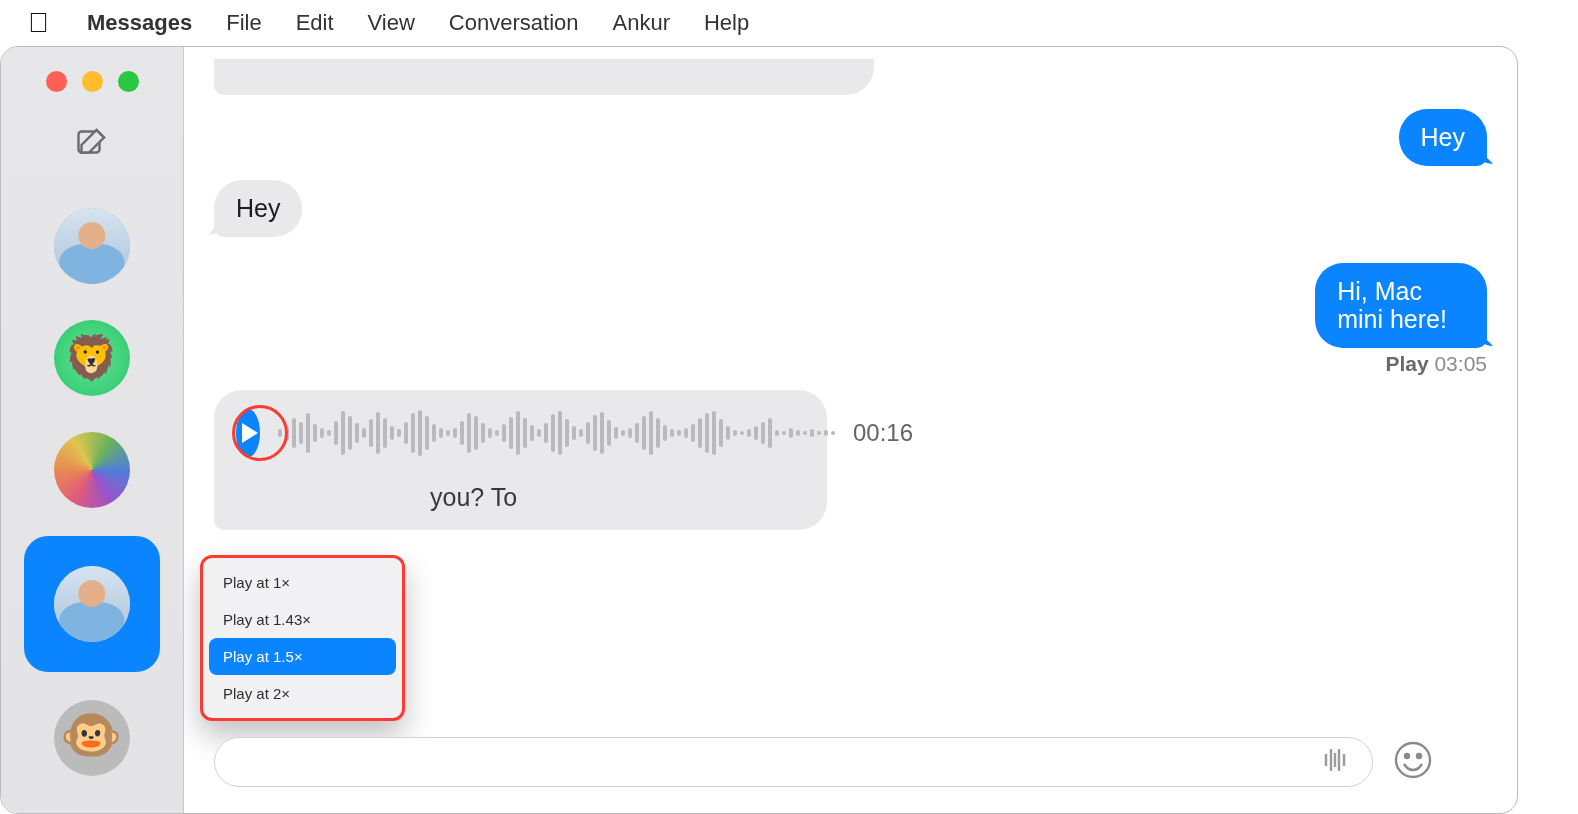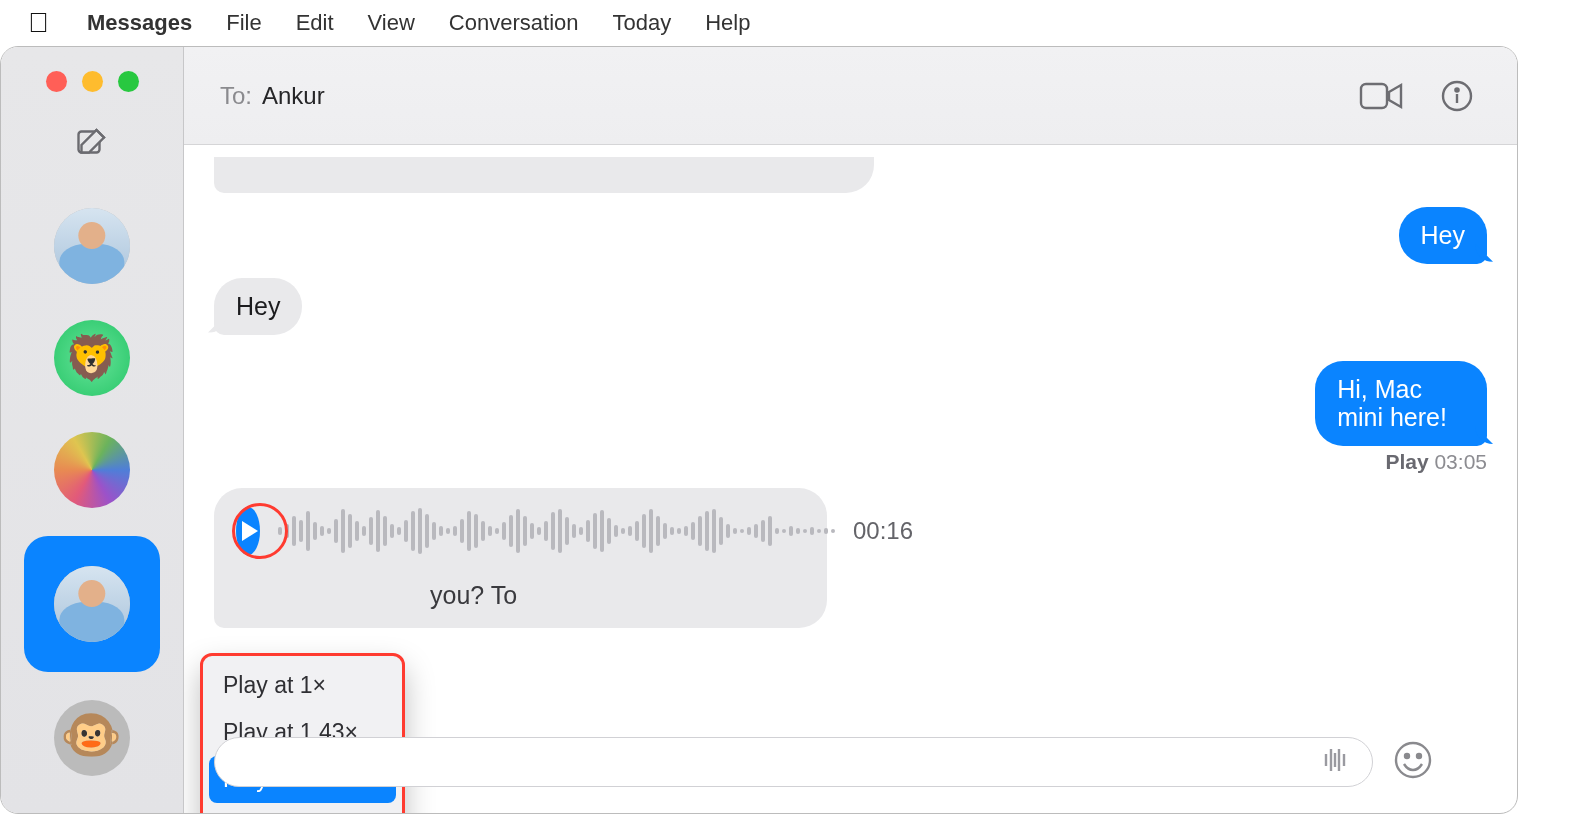--- a/index.html
+++ b/index.html
@@ -73,39 +73,39 @@
   .wave { flex:1; height:50px; display:flex; align-items:center; gap:3px;}
   .wave span{ width:4px; background:#b9b9be; border-radius:2px;}
   .dur { font-size:24px; color:#646469;}
   .transcript { position:absolute; left:216px; bottom:18px; font-size:25px; color:#3a3a3e;}
   
   .ctx {
     position:absolute; left:16px; top:508px; width:205px;
     background:#f1f1f3; border-radius:12px; box-shadow:0 14px 30px rgba(0,0,0,.25);
     border:3px solid #ff3b30; padding:6px;
   }
-  .ctx-item { padding:10px 14px; font-size:23px; color:#2f2f33; border-radius:8px; text-align:left;}
+  .ctx-item { padding:10px 14px; font-size:15px; color:#2f2f33; border-radius:8px; text-align:left;}
   .ctx-item.hover { background:#0a84ff; color:#fff;}
   
   .compose-row { position:absolute; left:30px; right:80px; bottom:26px; display:flex; align-items:center; gap:20px;}
   .compose-field { flex:1; height:50px; border:1.5px solid #d1d1d5; border-radius:26px; background:#fff; display:flex; align-items:center; padding:0 20px; justify-content:flex-end;}
   .compose-field .voice { width:34px;height:34px; color:#9a9aa0;}
   .emoji-btn{ width:44px;height:44px; color:#8a8a8e;}
 </style>
 </head>
 <body>
 
 <div class="menubar">
   <span class="apple"></span>
   <span class="mi app-name">Messages</span>
   <span class="mi">File</span>
   <span class="mi">Edit</span>
   <span class="mi">View</span>
   <span class="mi">Conversation</span>
-  <span class="mi">Today</span>
+  <span class="mi">Ankur</span>
   <span class="mi">Help</span>
 </div>
 
 <div class="window">
 
   <div class="sidebar">
     <div class="traffic">
       <div class="dot" style="background:#ff5f57"></div>
       <div class="dot" style="background:#febc2e"></div>
       <div class="dot" style="background:#28c840"></div>
@@ -135,38 +135,20 @@
         </div>
     </div>
 
     <div class="avatar" style="margin-bottom:-40px">
         <div class="av-monkey">🐵</div>
       </div>
   </div>
 
   <div class="main">
 
-    <div class="toolbar">
-      <span class="to-label">To:</span>
-      <span class="to-name">Ankur</span>
-      <div class="spacer"></div>
-      <div class="tb-icon">
-        <svg width="44" height="30" viewBox="0 0 44 30" fill="none" stroke="currentColor" stroke-width="2.4">
-          <rect x="2" y="3" width="26" height="24" rx="5"></rect>
-            <path d="M30 11l12-7v22l-12-7z"></path>
-        </svg>
-      </div>
-      <div class="tb-icon">
-        <svg width="34" height="34" viewBox="0 0 34 34" fill="none" stroke="currentColor" stroke-width="2.4">
-          <circle cx="17" cy="17" r="14"></circle>
-            <circle cx="17" cy="11" r="1.6" fill="currentColor"></circle>
-            <path d="M17 15v9"></path>
-        </svg>
-      </div>
-    </div>
 
     <div class="chat">
       <div class="old-bubble"></div>
 
 
       <div class="row sent">
         <div class="bubble send tail-r">Hey</div>
       </div>
 
       <div class="row">

